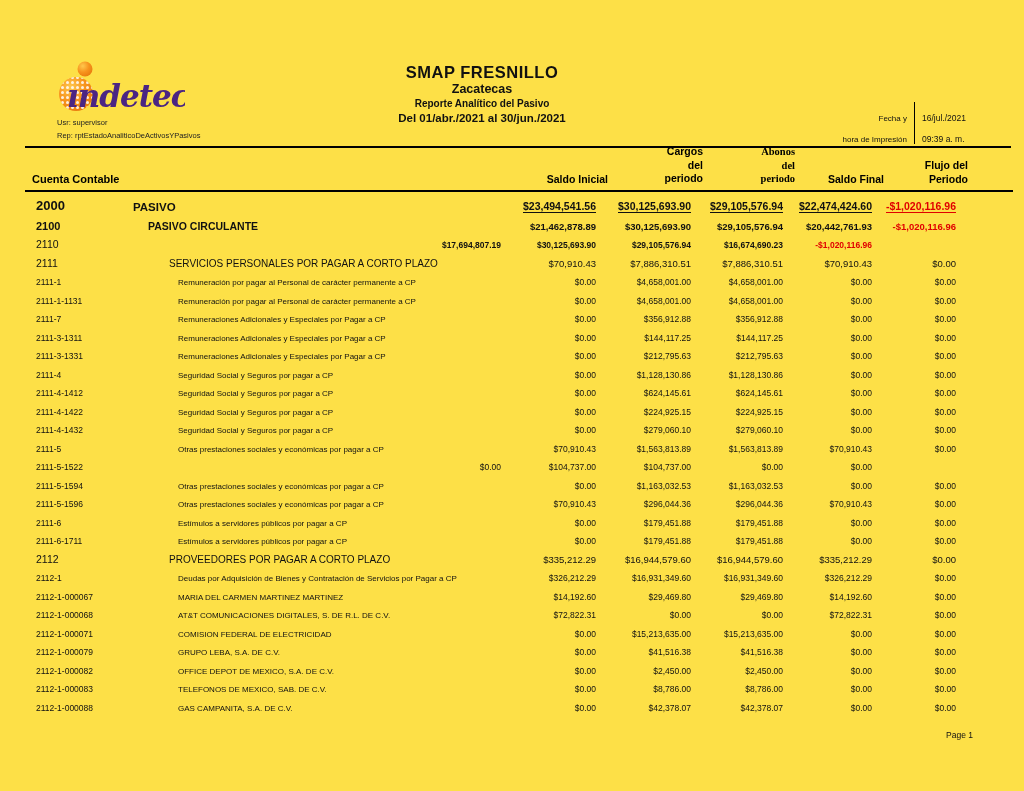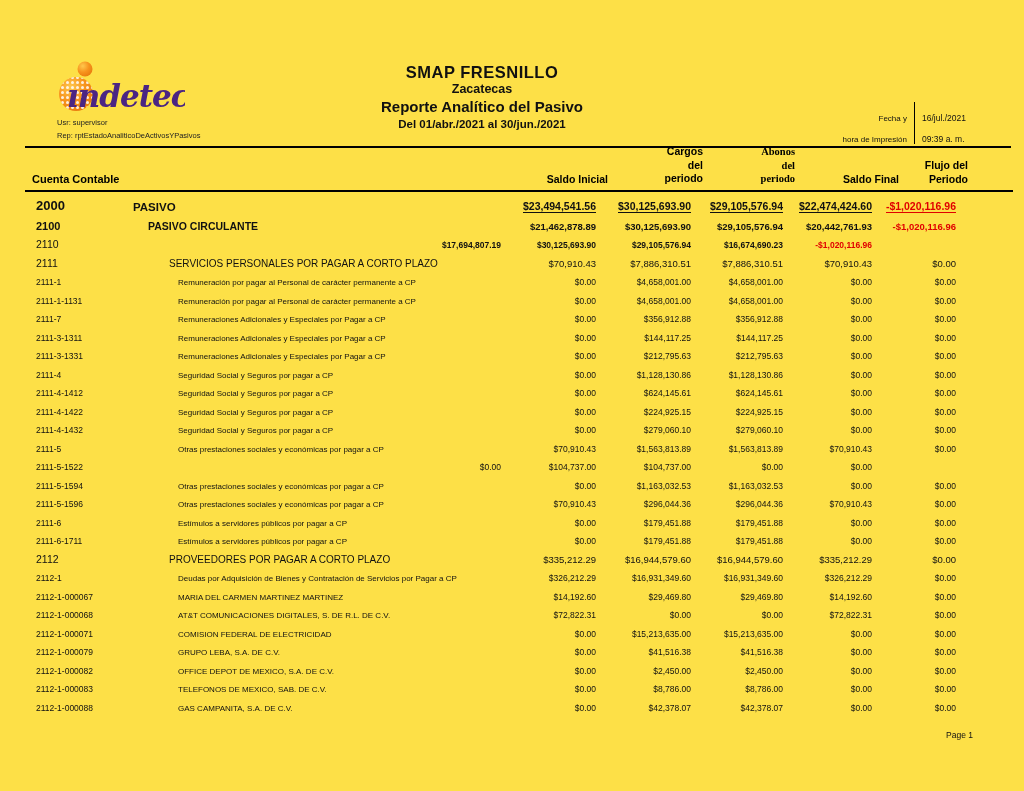--- a/index.html
+++ b/index.html
@@ -9,39 +9,39 @@
   }
   
   .logo{position:absolute;left:55px;top:60px;width:130px;height:56px;}
   
   .usr{position:absolute;left:57px;top:118px;font-size:7.5px;color:#222;}
   .rep{position:absolute;left:57px;top:131px;font-size:7.5px;color:#222;}
   
   .titles{position:absolute;left:0;right:60px;top:63px;text-align:center;line-height:1.15;}
   .t1{font-size:16.5px;font-weight:bold;letter-spacing:.5px;}
   .t2{font-size:12.5px;font-weight:bold;}
-  .t3{font-size:15px;font-weight:bold;margin-top:2px;}
+  .t3{font-size:10px;font-weight:bold;margin-top:2px;}
   .t4{font-size:11.5px;font-weight:bold;margin-top:2px;}
   
   .print-info{position:absolute;top:102px;right:14px;display:grid;grid-template-columns:auto auto;}
   .pi-labels{ text-align:right;padding-right:7px;font-size:8px;}
   .pi-values{ border-left:1px solid #000;padding-left:7px;font-size:8.5px;min-width:88px;}
   .pi-labels div,.pi-values div{height:21px;display:flex;align-items:flex-end;}
   .pi-labels div{justify-content:flex-end;}
   .pi-values div{justify-content:flex-start;}
   
   .rule-top{position:absolute;left:25px;top:146px;width:986px;height:1.6px;background:#000;}
   .rule-head{position:absolute;left:25px;top:190px;width:988px;height:2.4px;background:#000;}
   
   .colhead{position:absolute;font-weight:bold;color:#000;}
   .h-cuenta{left:32px;top:173px;font-size:11px;}
   .h-si{left:513px;width:95px;top:173px;text-align:right;font-size:10.5px;}
   .h-cargos{left:608px;width:95px;top:145px;text-align:right;font-size:10.5px;line-height:13.5px;}
   .h-abonos{left:703px;width:92px;top:145px;text-align:right;font-size:10.5px;line-height:13.5px;font-family:Liberation Serif, serif;}
-  .h-sf{left:795px;width:104px;top:173px;text-align:right;font-size:10.5px;}
+  .h-sf{left:795px;width:89px;top:173px;text-align:right;font-size:10.5px;}
   .h-flujo{left:884px;width:84px;top:159px;text-align:right;font-size:10.5px;line-height:13.5px;}
   
   .rows{position:absolute;left:0;top:193px;width:1024px;}
   .row{
     display:grid;
     grid-template-columns:97px 368px 95px 95px 92px 89px 84px;
     padding-left:36px;padding-right:56px;
     height:18.5px;align-items:end;
   }
   .row.l1{height:22px;}

